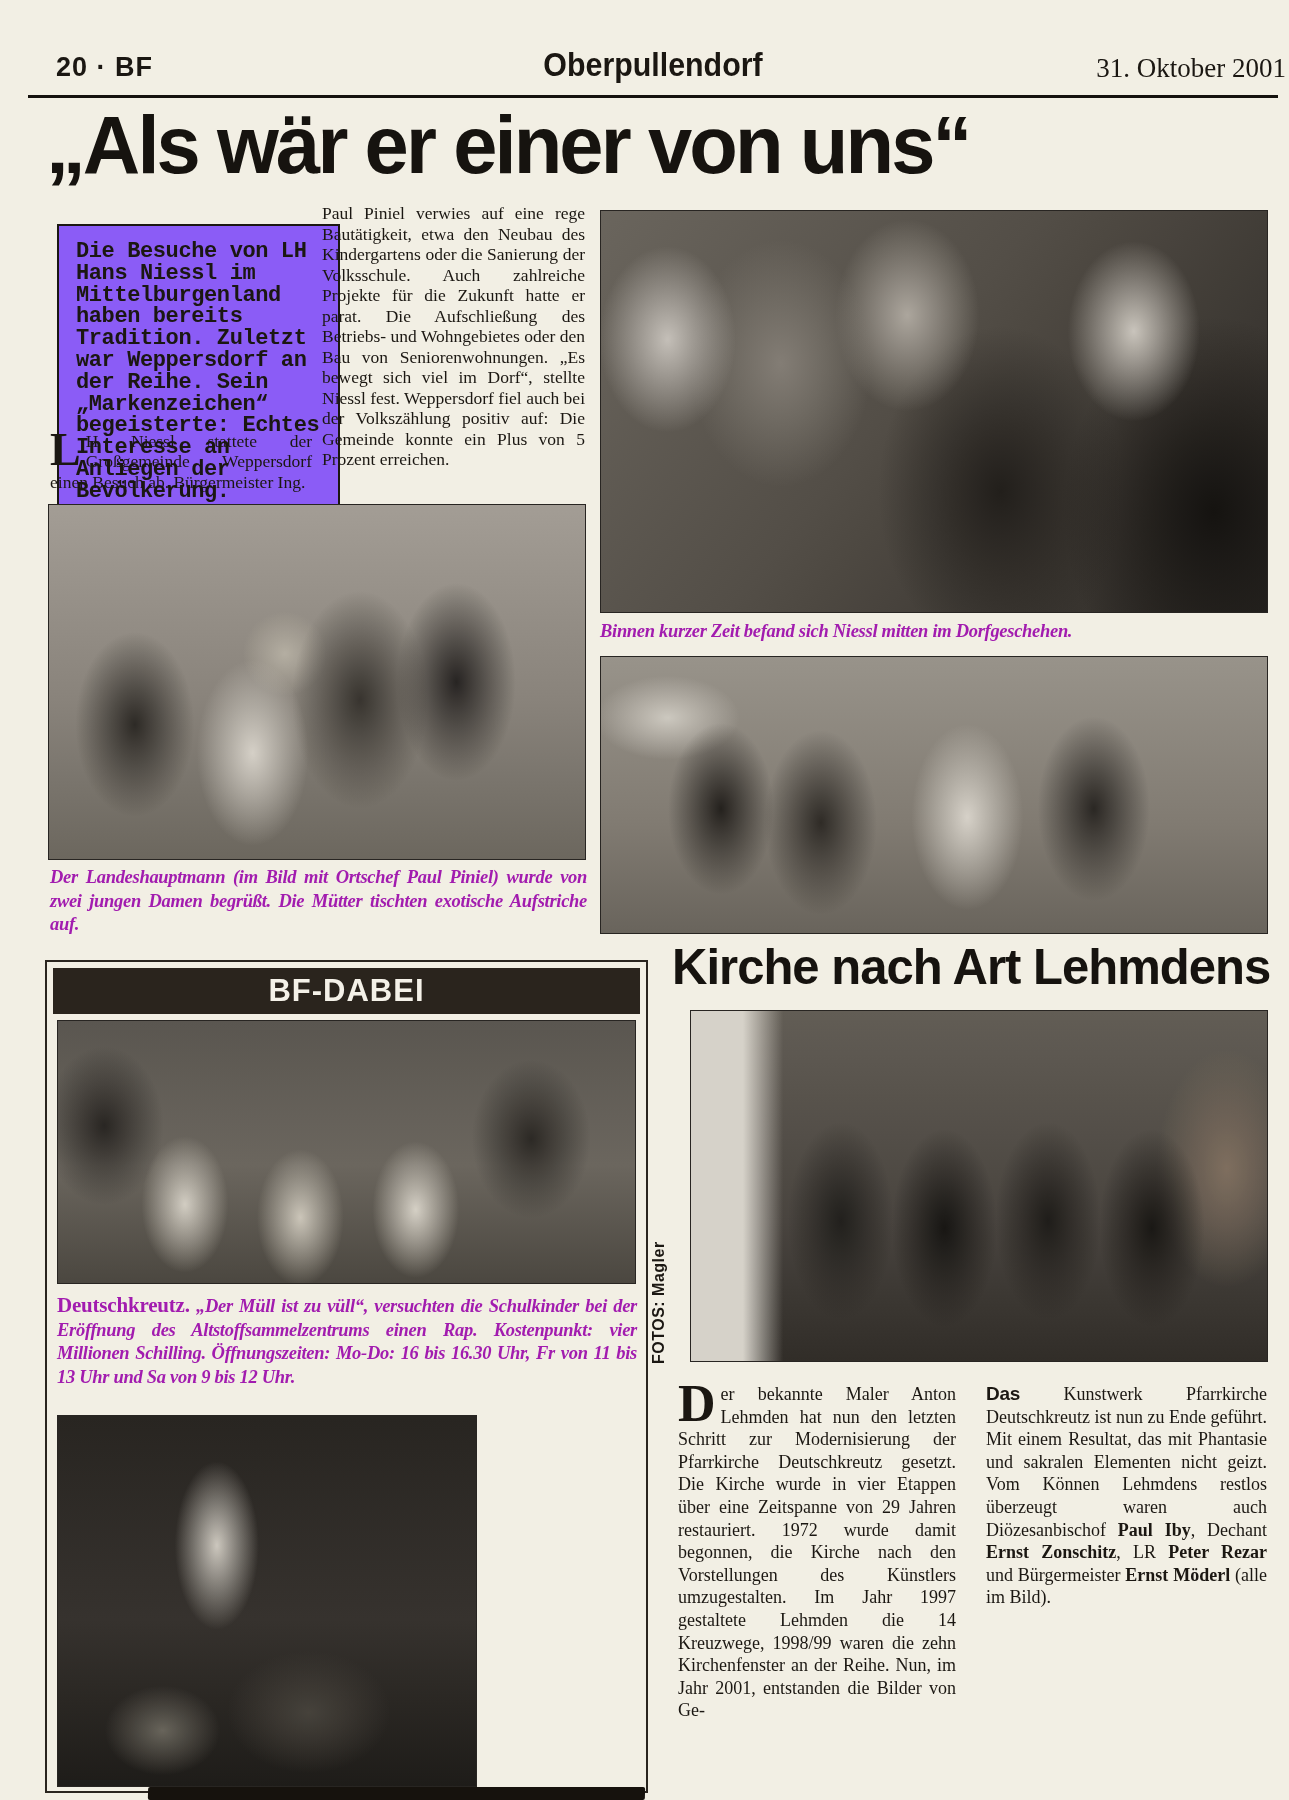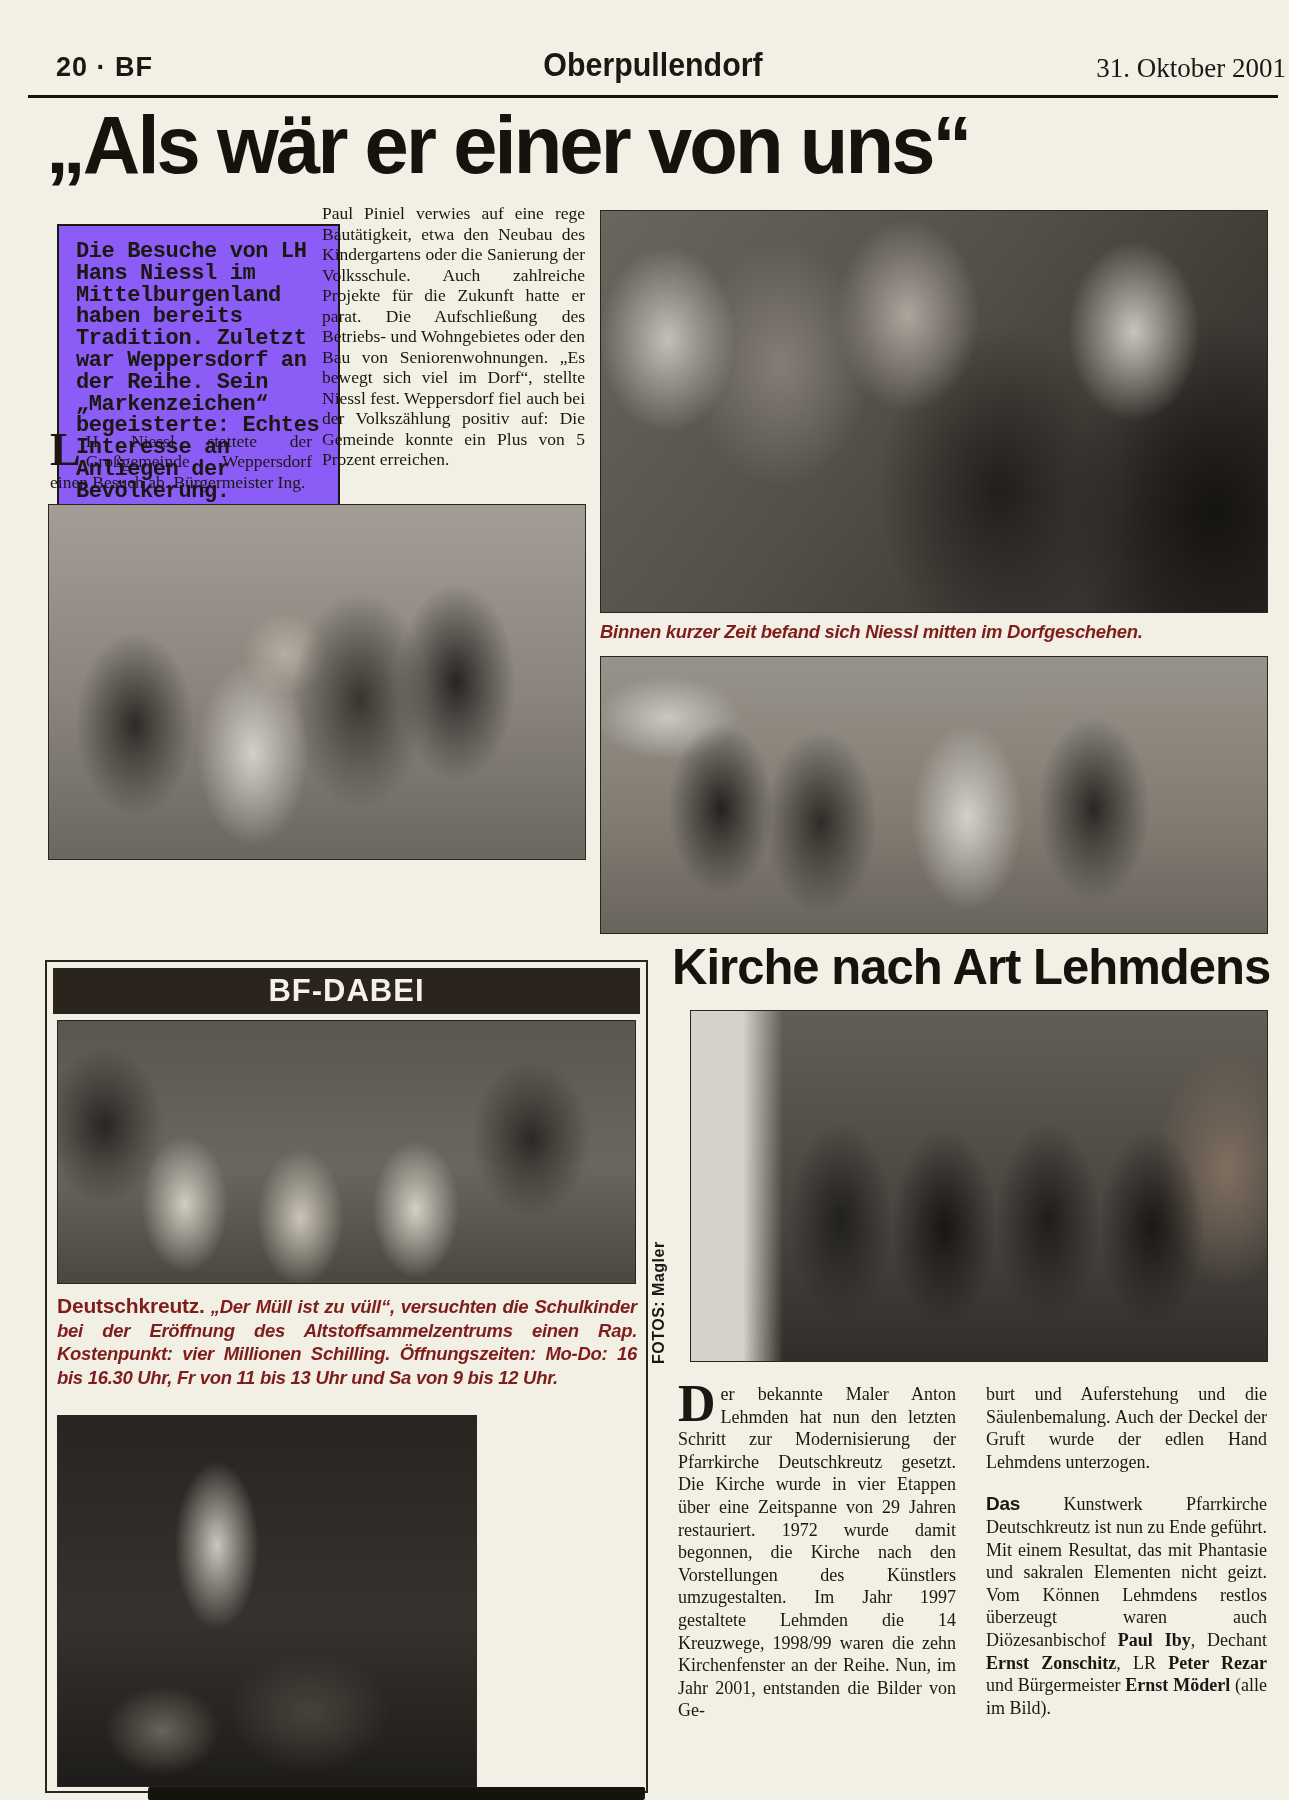--- a/index.html
+++ b/index.html
@@ -31,22 +31,22 @@
   }
   .col-1{left:50px;top:431px;width:262px;}
   .col-2{left:322px;top:203px;width:263px;line-height:20.5px;}
   .dropcap{
     float:left;font-family:"Liberation Serif",serif;font-weight:bold;
     font-size:46px;line-height:35px;margin:1px 5px 0 0;
   }
   .dropcap-lg{font-size:52px;line-height:39px;}
   
   .caption{
-    font-family:Liberation Sans, sans-serif;font-weight:bold;font-style:italic;
-    font-size:18.5px;line-height:23.5px;letter-spacing:-.3px;color:#7f1d1d;
+    font-family:Liberation Serif, serif;font-weight:bold;font-style:italic;
+    font-size:18.5px;line-height:23.5px;letter-spacing:-.3px;color:#a21caf;
   }
   .caption-loc{font-style:normal;font-size:21px;letter-spacing:-.2px;margin-top:8px;}
   .just{text-align:justify;}
   
   .photo{border:1.5px solid #2a251f;box-sizing:border-box;filter:saturate(.55);}
   .ph-handshake{
     left:600px;top:210px;width:668px;height:403px;
     background:
       radial-gradient(110px 150px at 10% 32%, #c7bfb2 0%, rgba(199,191,178,0) 62%),
       radial-gradient(140px 190px at 27% 38%, #877d6e 0%, rgba(135,125,110,0) 65%),
@@ -161,40 +161,40 @@
 
   <div class="abs bodytext col-2">
     <span>Paul Piniel verwies auf eine rege Bautätigkeit, etwa den Neubau des Kindergartens oder die Sanierung der Volksschule. Auch zahlreiche Projekte für die Zukunft hatte er parat. Die Aufschließung des Betriebs- und Wohngebietes oder den Bau von Seniorenwohnungen. „Es bewegt sich viel im Dorf“, stellte Niessl fest. Weppersdorf fiel auch bei der Volkszählung positiv auf: Die Gemeinde konnte ein Plus von 5 Prozent erreichen.</span>
   </div>
 
   <div class="abs photo ph-handshake"></div>
   <div class="abs caption cap-photo1">Binnen kurzer Zeit befand sich Niessl mitten im Dorfgeschehen.</div>
   <div class="abs photo ph-market"></div>
 
   <div class="abs photo ph-group"></div>
+  <div class="abs caption just cap-photo2">Der Landeshauptmann (im Bild mit Ortschef Paul Piniel) wurde von zwei jungen Damen begrüßt. Die Mütter tischten exotische Aufstriche auf.</div>
 
   <div class="abs bf-box"></div>
   <div class="abs bf-banner">
     <span>BF-DABEI</span>
   </div>
   <div class="abs photo ph-kids"></div>
   <div class="abs caption just bf-caption1">
     <span class="caption-loc">Deutschkreutz.</span><span> „Der Müll ist zu vüll“, versuchten die Schulkinder bei der Eröffnung des Altstoffsammelzentrums einen Rap. Kostenpunkt: vier Millionen Schilling. Öffnungszeiten: Mo-Do: 16 bis 16.30 Uhr, Fr von 11 bis 13 Uhr und Sa von 9 bis 12 Uhr.</span>
   </div>
   <div class="abs photo ph-band"></div>
 
   <div class="abs sans church-headline">Kirche nach Art Lehmdens</div>
   <div class="abs photo ph-church"></div>
   <div class="abs photo-credit">FOTOS: Magler</div>
 
   <div class="abs bodytext ch-col1">
     <span class="dropcap dropcap-lg">D</span><span>er bekannte Maler Anton Lehmden hat nun den letzten Schritt zur Modernisierung der Pfarrkirche Deutschkreutz gesetzt. Die Kirche wurde in vier Etappen über eine Zeitspanne von 29 Jahren restauriert. 1972 wurde damit begonnen, die Kirche nach den Vorstellungen des Künstlers umzugestalten. Im Jahr 1997 gestaltete Lehmden die 14 Kreuzwege, 1998/99 waren die zehn Kirchenfenster an der Reihe. Nun, im Jahr 2001, entstanden die Bilder von Ge-</span>
   </div>
 
   <div class="abs bodytext ch-col2">
-    <p>burt und Auferstehung und die Säulenbemalung. Auch der Deckel der Gruft wurde der edlen Hand Lehmdens unterzogen.</p>
     <p><span class="lead-bold">Das</span><span> Kunstwerk Pfarrkirche Deutschkreutz ist nun zu Ende geführt. Mit einem Resultat, das mit Phantasie und sakralen Elementen nicht geizt. Vom Können Lehmdens restlos überzeugt waren auch Diözesanbischof </span><span class="name-bold">Paul Iby</span><span>, Dechant </span><span class="name-bold">Ernst Zonschitz</span><span>, LR </span><span class="name-bold">Peter Rezar</span><span> und Bürgermeister </span><span class="name-bold">Ernst Möderl</span><span> (alle im Bild).</span></p>
   </div>
 
   <div class="abs edge-right"></div>
   <div class="abs edge-bottom"></div>
 
 </div>
 
 </body></html>

